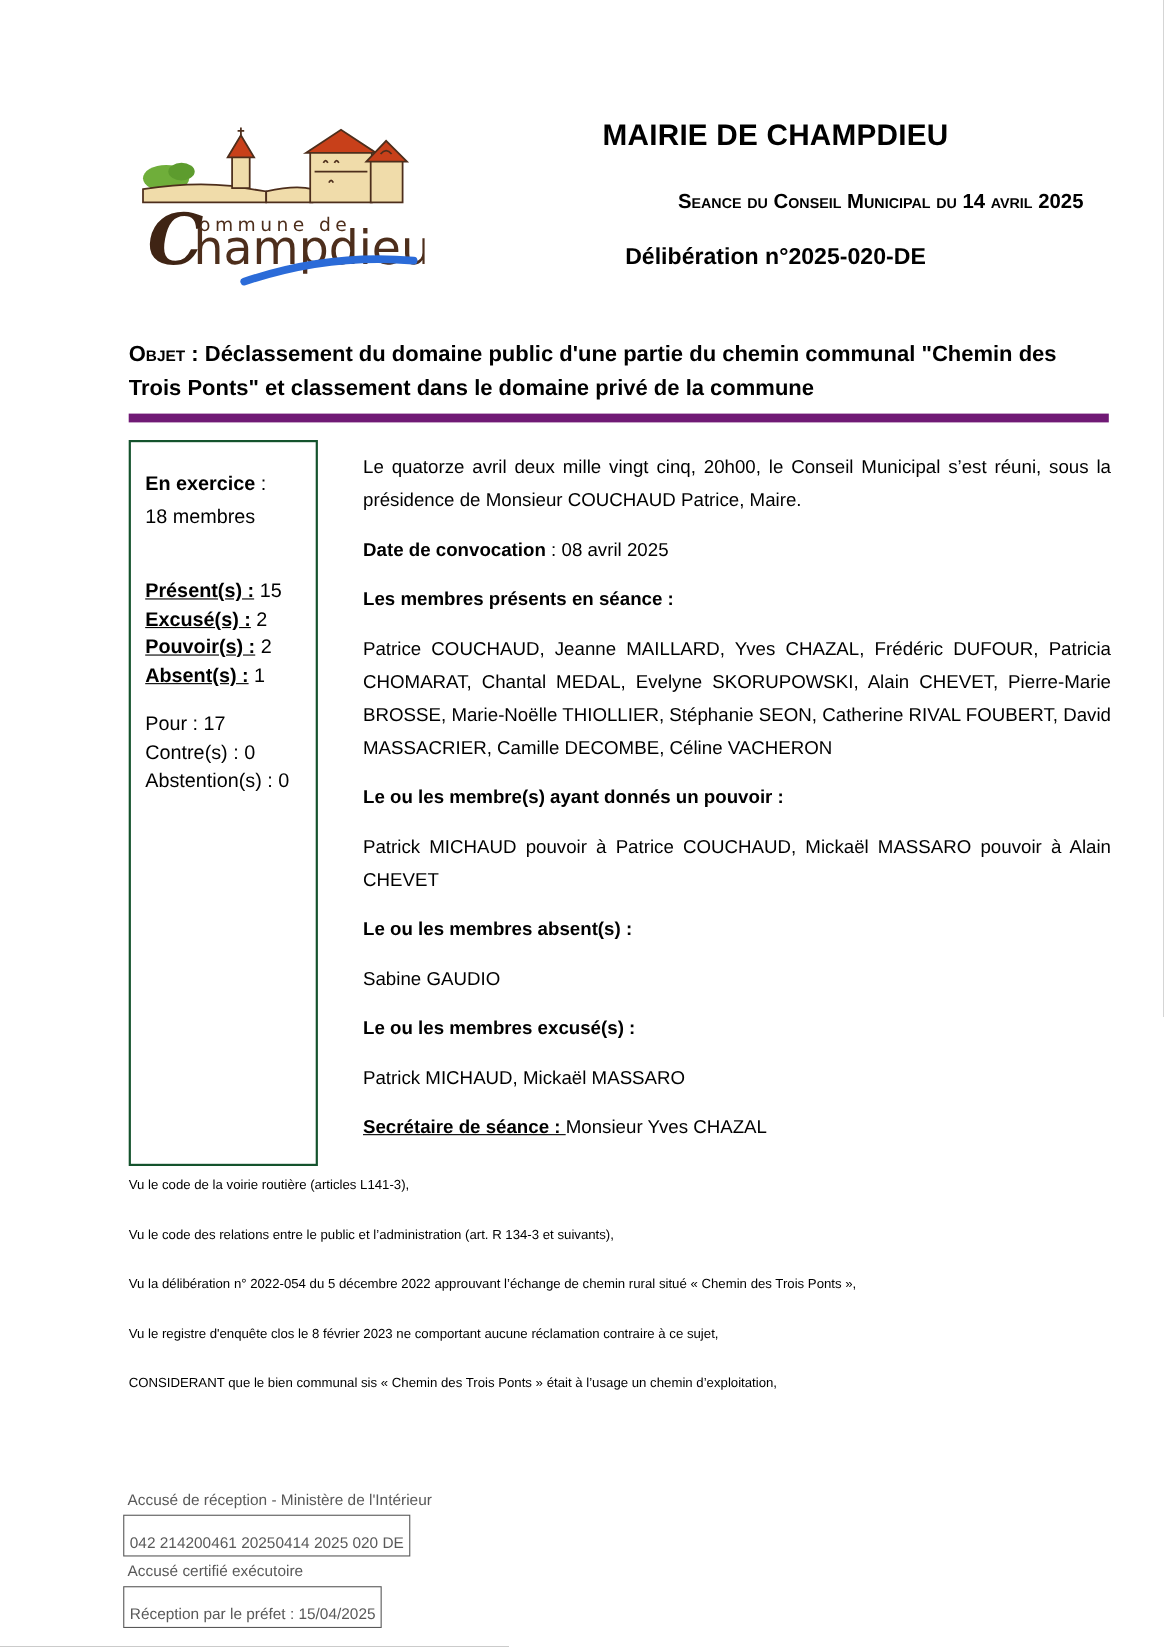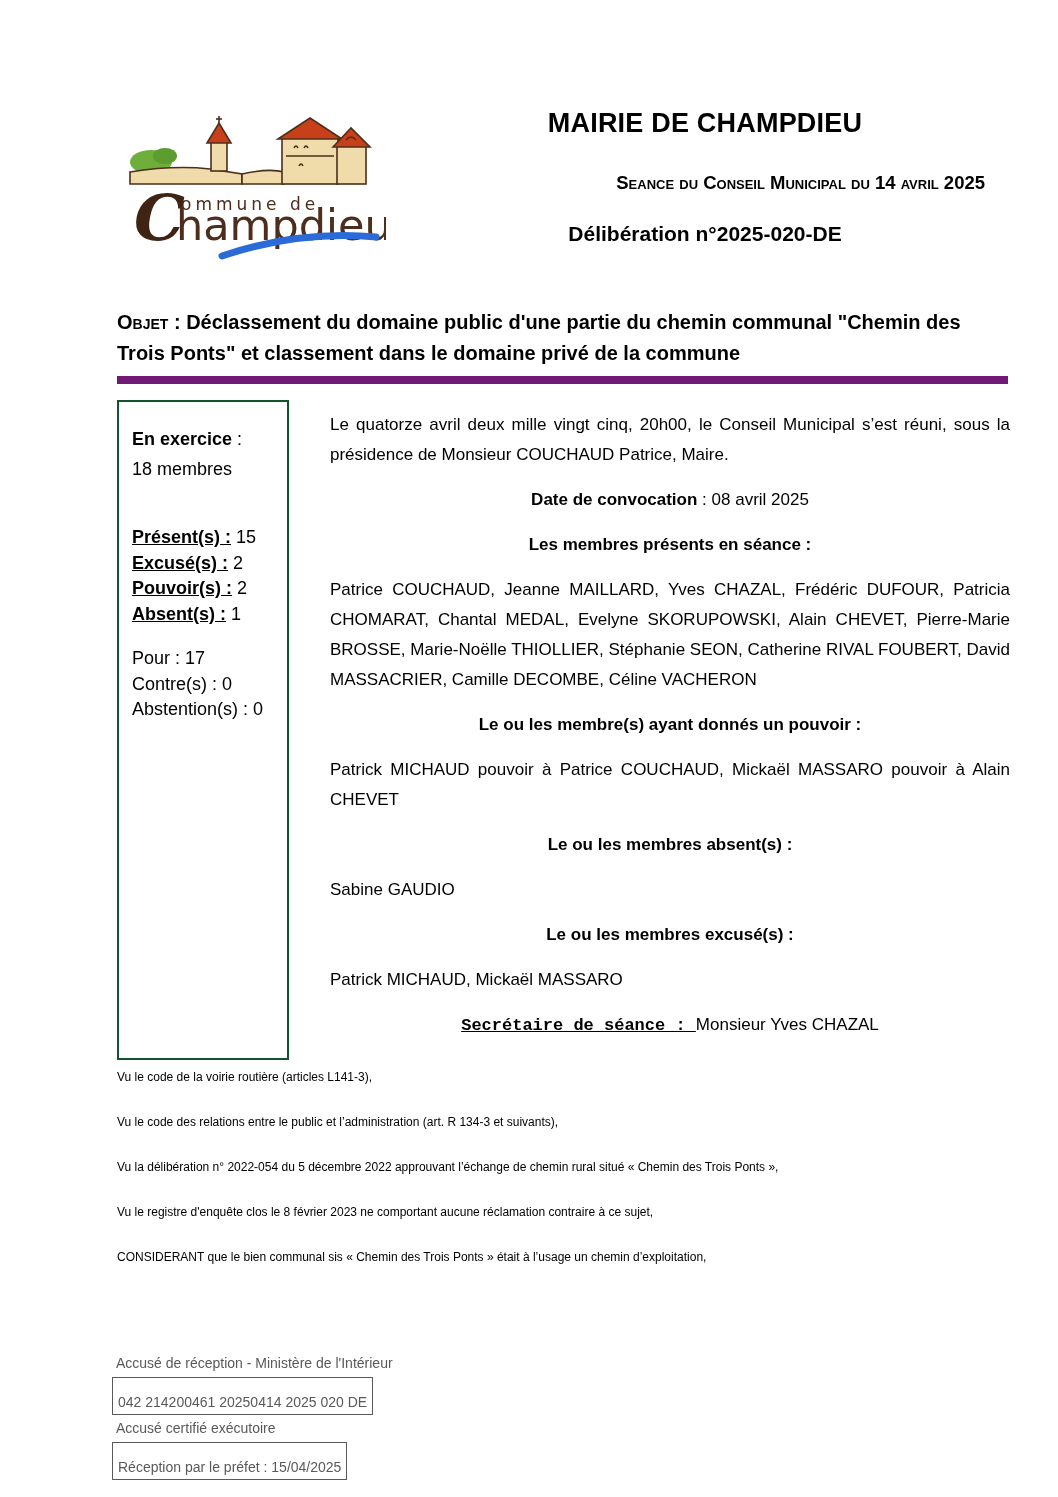--- a/index.html
+++ b/index.html
@@ -32,22 +32,22 @@
   .vb-group2 { margin-top:41px; line-height:25.5px; }
   .vb-group3 { margin-top:19px; line-height:25.5px; }
   .vb-label { font-weight:bold; text-decoration:underline; }
   b { font-weight:bold; }
   
   .council {
     position:absolute; left:330px; top:400px; width:680px;
     font-size:17px; line-height:30px; padding-top:10px;
   }
   .council p { margin:0 0 15px; text-align:justify; }
-  .council .head { text-align:center; }
-  .ul-label { font-weight:bold; text-decoration:underline;font-family:Liberation Mono, monospace; }
+  .council .head { text-align:left; }
+  .ul-label { font-weight:bold; text-decoration:underline; }
   
   .legal {
     position:absolute; left:117px; top:1062px; width:891px;
     font-size:12px; line-height:30px;
   }
   .legal p { margin:0 0 15px; text-align:left; }
   
   .stamp {
     position:absolute; left:112px; top:1352px; width:330px;
     font-size:14px; color:#595959; line-height:17px;

